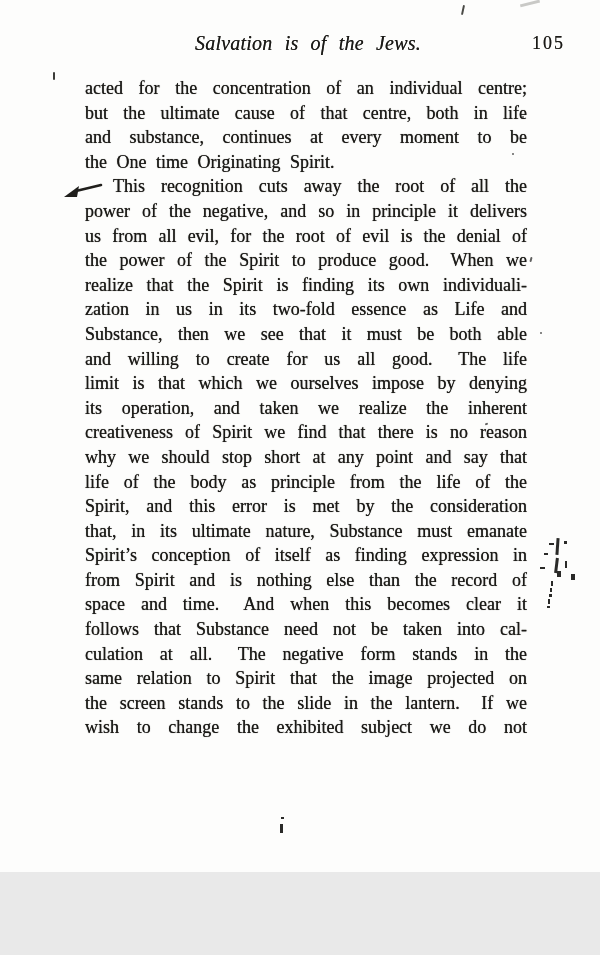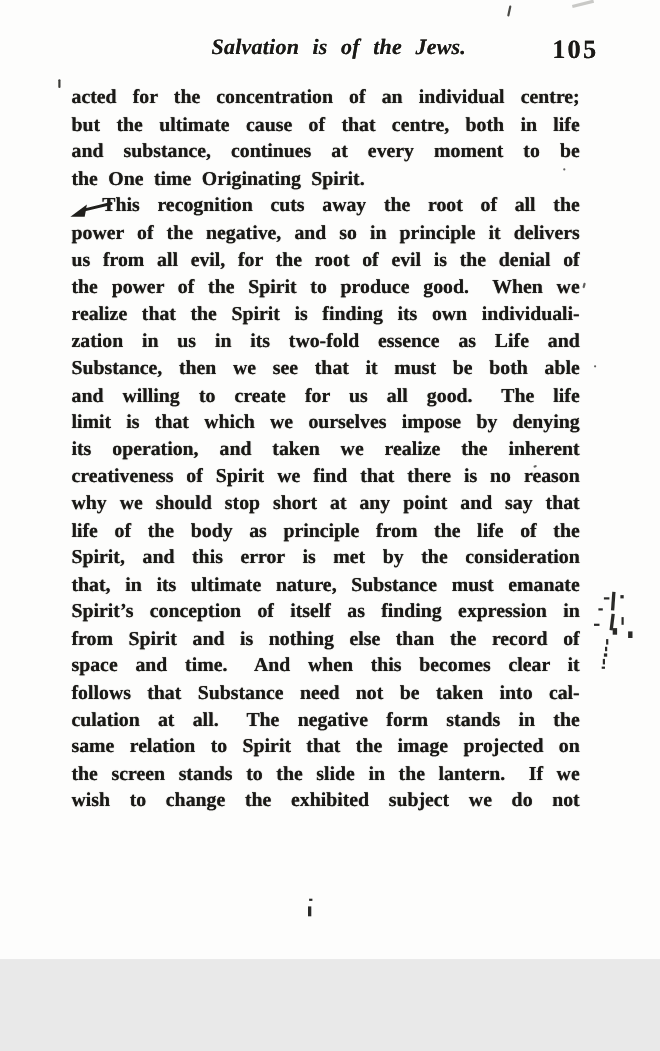--- a/index.html
+++ b/index.html
@@ -1,41 +1,40 @@
 <!DOCTYPE html>
 <html><head>
 <meta charset="utf-8">
 <style>
   html,body{margin:0;padding:0;background:#e9e9e9;}
   .page{
     position:relative;width:600px;height:872px;margin:0 auto;
     background:#fdfdfc;color:#1b1a17;
     font-family:"Liberation Serif","DejaVu Serif",serif;
     overflow:hidden;
-    font-weight:bold;
   }
   
   .running-header{position:absolute;top:30px;left:0;width:600px;height:30px;}
   .header-title{
     position:absolute;left:308px;transform:translateX(-50%);
     font-style:italic;font-size:20px;line-height:26px;white-space:nowrap;
     word-spacing:7px;letter-spacing:.2px;
     text-shadow:0 0 .6px rgba(25,24,20,.85);
   }
   .page-number{
-    position:absolute;left:502px;top:3px;font-size:24px;letter-spacing:2px;
+    position:absolute;left:532px;top:3px;font-size:18px;letter-spacing:2px;
     text-shadow:0 0 .6px rgba(25,24,20,.85);
   }
   
   .text-block{
     position:absolute;left:65px;top:76px;width:462px;
     font-size:18px;line-height:24.6px;word-spacing:1.5px;
     text-shadow:0 0 .7px rgba(25,24,20,.9);
   }
-  .line{text-align:justify;text-align-last:justify;}
+  .line{text-align:justify;text-align-last:justify;margin-left:20px;}
   .line.short{text-align-last:left;word-spacing:5px;}
   .line.indent{text-indent:28px;}
   
   .artifact{position:absolute;background:#2a2a28;}
   .pen-arrow{position:absolute;left:62px;top:181px;width:42px;height:20px;}
   .tick{border-radius:1px;}
   .speck{position:absolute;background:#3a3a38;opacity:.8;border-radius:1px;}
   .faint{opacity:.45;background:#8a8a86;}
 </style>
 </head>

